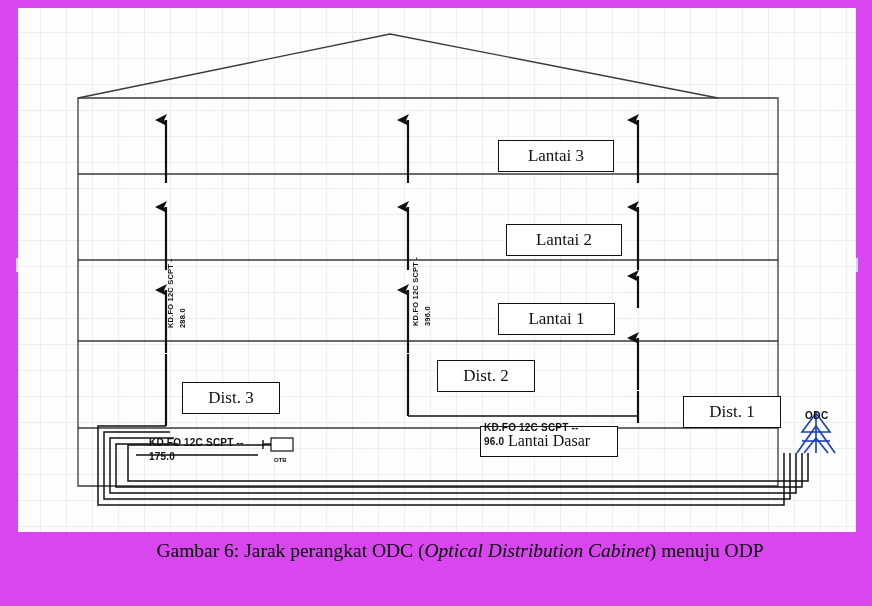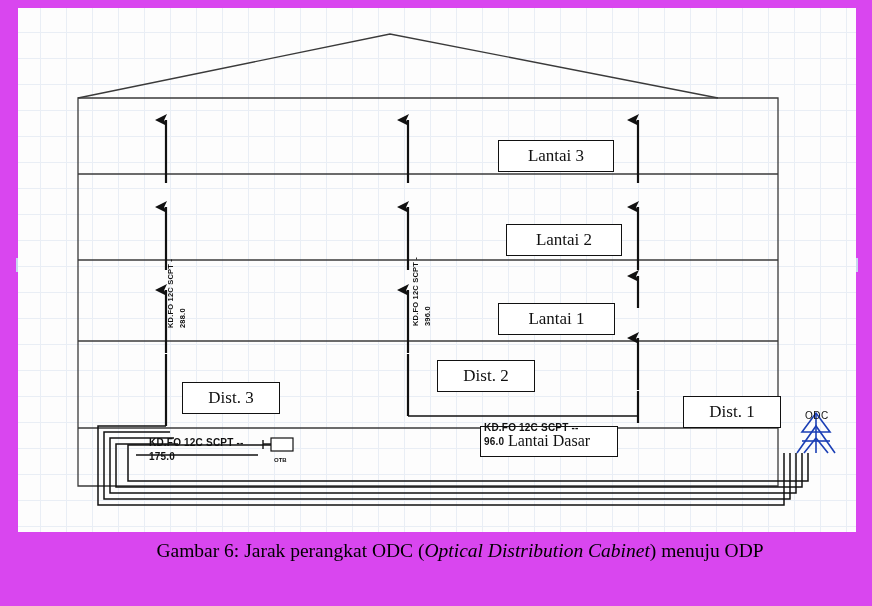--- a/index.html
+++ b/index.html
@@ -96,21 +96,21 @@
   #tag-d2a { left: 393px; top: 318px; transform: rotate(-90deg); }
   #tag-d2b { left: 405px; top: 318px; transform: rotate(-90deg); }
   #tag-ld  { left: 131px; top: 428px; }
   #tag-d1h { left: 466px; top: 413px; }
 
   #odc-label {
     position: absolute;
     left: 787px;
     top: 402px;
     font-family: "Liberation Sans", sans-serif;
-    font-weight: normal;
+    font-weight: bold;
     font-size: 10px;
     color: #111;
     letter-spacing: .5px;
   }
   #otb-label {
     position: absolute;
     left: 256px;
     top: 449px;
     font-family: "Liberation Sans", sans-serif;
     font-weight: bold;

